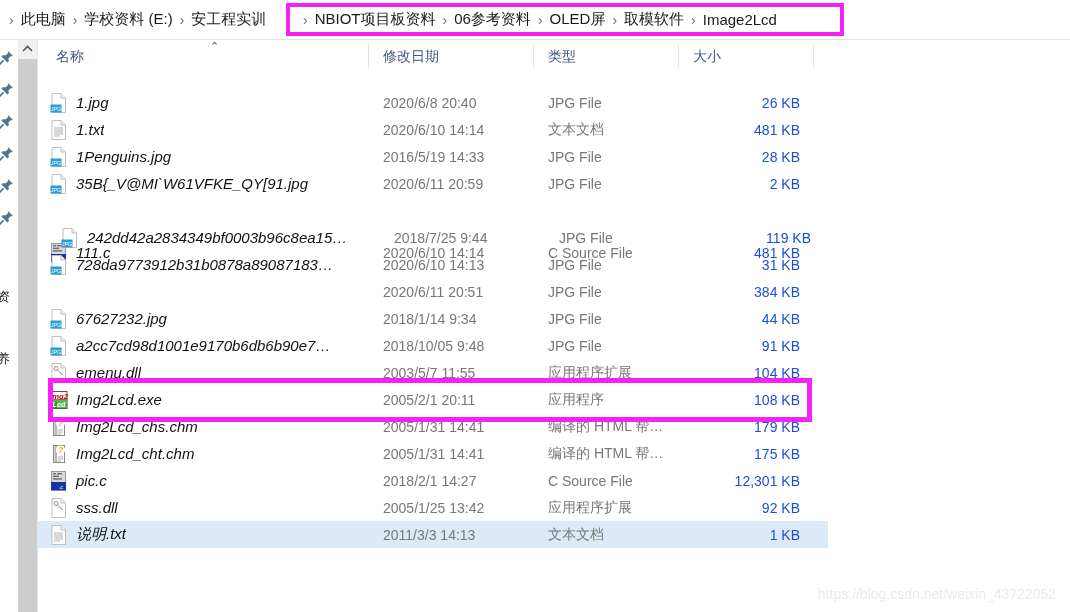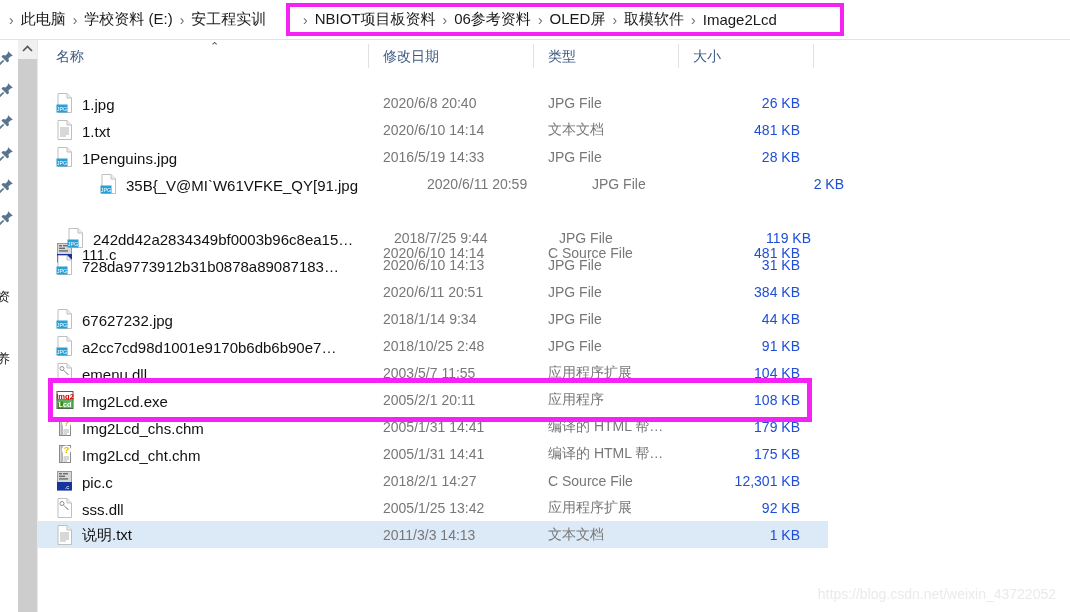--- a/index.html
+++ b/index.html
@@ -146,25 +146,26 @@
     width: 790px;
     height: 27px;
     display: flex;
     align-items: center;
   }
   .file-row.selected {
     background: #dce9f7;
   }
   .cell-name {
     position: absolute;
-    left: 18px;
+    left: 12px;
     display: flex;
-    align-items: flex-end;
+    align-items: center;
     max-width: 340px;
     overflow: hidden;
+    font-style: italic;
   }
   .name-text {
     font-size: 15px;
     color: #111;
     white-space: nowrap;
     margin-left: 8px;
   }
   .cell-date {
     position: absolute;
     left: 345px;
@@ -334,21 +335,21 @@
             <path d="M11 0.5 L11 5 L15.5 5" fill="#eeeeee" stroke="#bfbfbf" stroke-width="1"></path>
             <rect x="0.5" y="11.5" width="11" height="8" fill="#2a9fd6"></rect>
             <text x="6" y="18" font-size="5.4" fill="#ffffff" text-anchor="middle" font-family="Liberation Sans, sans-serif">JPG</text>
           </svg></span>
         <span class="name-text">1Penguins.jpg</span>
       </div>
       <div class="cell-date">2016/5/19 14:33</div>
       <div class="cell-type">JPG File</div>
       <div class="cell-size">28 KB</div>
     </div>
-    <div class="file-row" style="top: 98px; margin-left: 44px;">
+    <div class="file-row" style="top: 98px;">
       <div class="cell-name">
         <span class="ficon"><svg width="18" height="20" viewBox="0 0 18 20">
             <path d="M2 0.5 L11 0.5 L15.5 5 L15.5 19.5 L2 19.5 Z" fill="#ffffff" stroke="#bfbfbf" stroke-width="1"></path>
             <path d="M11 0.5 L11 5 L15.5 5" fill="#eeeeee" stroke="#bfbfbf" stroke-width="1"></path>
             <rect x="0.5" y="11.5" width="11" height="8" fill="#2a9fd6"></rect>
             <text x="6" y="18" font-size="5.4" fill="#ffffff" text-anchor="middle" font-family="Liberation Sans, sans-serif">JPG</text>
           </svg></span>
         <span class="name-text">35B{_V@MI`W61VFKE_QY[91.jpg</span>
       </div>
       <div class="cell-date">2020/6/11 20:59</div>
@@ -424,21 +425,21 @@
     <div class="file-row" style="top: 260px;">
       <div class="cell-name">
         <span class="ficon"><svg width="18" height="20" viewBox="0 0 18 20">
             <path d="M2 0.5 L11 0.5 L15.5 5 L15.5 19.5 L2 19.5 Z" fill="#ffffff" stroke="#bfbfbf" stroke-width="1"></path>
             <path d="M11 0.5 L11 5 L15.5 5" fill="#eeeeee" stroke="#bfbfbf" stroke-width="1"></path>
             <rect x="0.5" y="11.5" width="11" height="8" fill="#2a9fd6"></rect>
             <text x="6" y="18" font-size="5.4" fill="#ffffff" text-anchor="middle" font-family="Liberation Sans, sans-serif">JPG</text>
           </svg></span>
         <span class="name-text">a2cc7cd98d1001e9170b6db6b90e7…</span>
       </div>
-      <div class="cell-date">2018/10/25 2:48</div>
+      <div class="cell-date">2018/10/05 9:48</div>
       <div class="cell-type">JPG File</div>
       <div class="cell-size">91 KB</div>
     </div>
     <div class="file-row" style="top: 287px;">
       <div class="cell-name">
         <span class="ficon"><svg width="18" height="20" viewBox="0 0 18 20">
             <path d="M2 0.5 L11 0.5 L15.5 5 L15.5 19.5 L2 19.5 Z" fill="#ffffff" stroke="#bfbfbf" stroke-width="1"></path>
             <path d="M11 0.5 L11 5 L15.5 5" fill="#eeeeee" stroke="#bfbfbf" stroke-width="1"></path>
             <g fill="none" stroke="#8e8e8e" stroke-width="1">
               <circle cx="6" cy="5.5" r="2"></circle>

